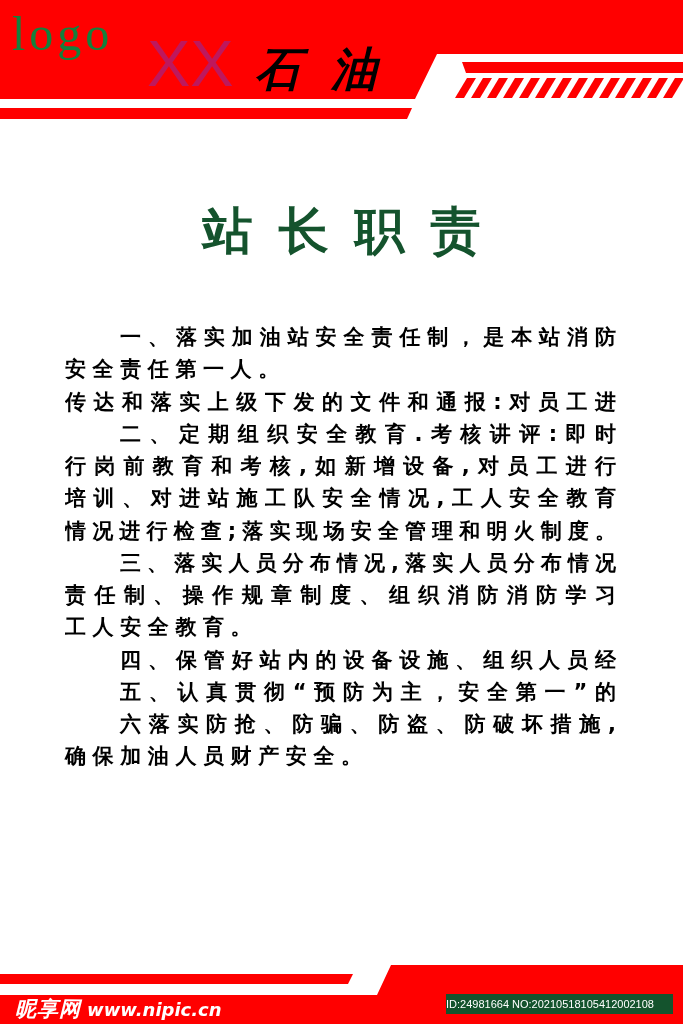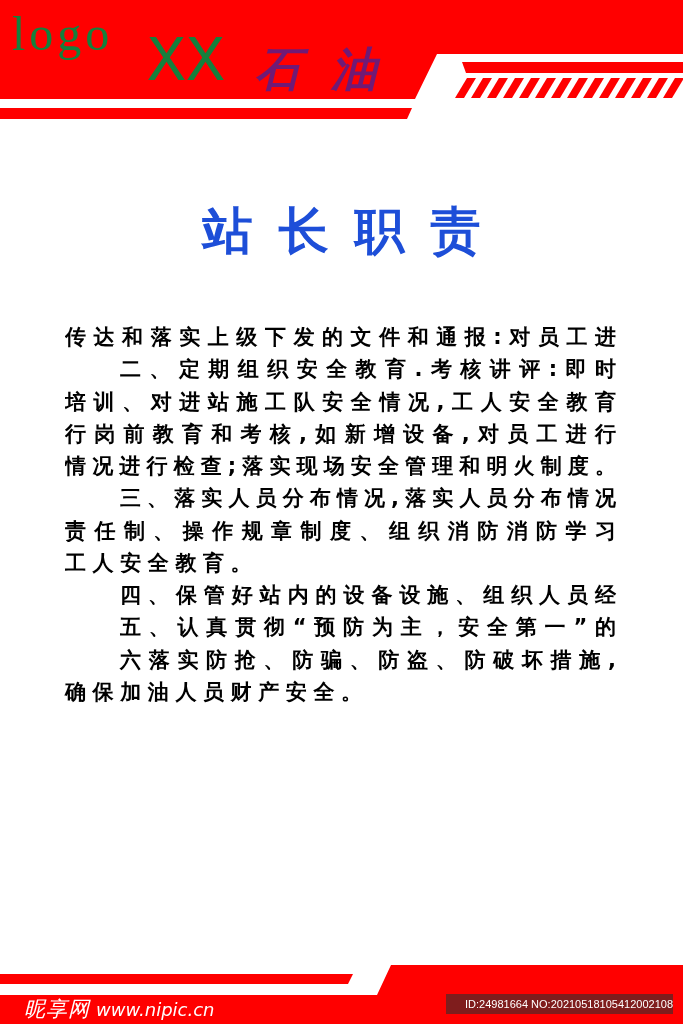--- a/index.html
+++ b/index.html
@@ -5,54 +5,54 @@
     html, body { margin: 0; padding: 0; background: #ffffff; }
     body { width: 683px; height: 1024px; position: relative; overflow: hidden; font-family: "DejaVu Sans", sans-serif; }
     .deco { position: absolute; left: 0; top: 0; width: 683px; height: 1024px; }
     .logo {
       position: absolute; left: 12px; top: 10px;
       font-family: "Liberation Serif", serif; font-size: 48px; line-height: 48px;
       color: #15803d; letter-spacing: 4px; white-space: nowrap;
     }
     .brand-latin {
       position: absolute; left: 147px; top: 31px;
-      font-family: Liberation Mono, monospace; font-size: 65px; line-height: 65px;
-      color: #15803d; white-space: nowrap;
+      font-family: Liberation Sans, sans-serif; font-size: 65px; line-height: 65px;
+      color: #be185d; white-space: nowrap;
     }
     .brand-cjk {
       position: absolute; left: 255px; top: 43px;
       font-family: "DejaVu Serif", serif; font-size: 46px; line-height: 52px;
       font-weight: bold; font-style: italic;
-      color: #701a75; letter-spacing: 30px; white-space: nowrap;
+      color: #000000; letter-spacing: 30px; white-space: nowrap;
     }
     .title {
       position: absolute; left: 0; top: 204px; width: 683px;
       text-align: center; font-size: 50px; line-height: 54px; font-weight: bold;
-      color: #1d4ed8; letter-spacing: 26px; text-indent: 26px; white-space: nowrap;
+      color: #14532d; letter-spacing: 26px; text-indent: 26px; white-space: nowrap;
     }
     .body-text {
       position: absolute; left: 65px; top: 321px; width: 555px;
       color: #000000; font-size: 21px; font-weight: bold;
     }
     .line {
       height: 32.25px; line-height: 32.25px; white-space: nowrap;
       letter-spacing: 6.6px; overflow: visible;
     }
     .line.full { text-align: justify; text-align-last: justify; letter-spacing: 4px; white-space: normal; overflow: hidden; }
     .line.indent { padding-left: 55px; }
     .footer-site {
-      position: absolute; left: 24px; top: 996px; white-space: nowrap;
-      color: #ffffff; font-weight: normal; font-style: italic;
+      position: absolute; left: 15px; top: 996px; white-space: nowrap;
+      color: #ffffff; font-weight: bold; font-style: italic;
     }
     .footer-site .site-cn { font-size: 21px; line-height: 26px; letter-spacing: 1px; }
     .footer-site .site-url { font-size: 18px; line-height: 26px; margin-left: 6px; }
     .footer-id {
       position: absolute; left: 446px; top: 994px; width: 227px; height: 20px;
-      background: #7f1d1d; color: #ffffff; font-family: "Liberation Sans", sans-serif;
-      font-size: 11px; line-height: 20px; text-align: right; white-space: nowrap;
+      background: #14532d; color: #ffffff; font-family: "Liberation Sans", sans-serif;
+      font-size: 11px; line-height: 20px; text-align: left; white-space: nowrap;
     }
   </style>
 </head>
 <body>
 
 <svg class="deco" viewBox="0 0 683 1024" xmlns="http://www.w3.org/2000/svg">
   <g fill="#ff0000">
     <polygon points="0,0 683,0 683,54 437,54 415,99 0,99"></polygon>
     <polygon points="0,108 412,108 407,119 0,119"></polygon>
     <polygon points="462,62 683,62 683,73 466,73"></polygon>
@@ -80,24 +80,28 @@
 </svg>
 
 <div class="logo">logo</div>
 <div class="brand-latin">XX</div>
 <div class="brand-cjk">石油</div>
 
 <div class="title">站长职责</div>
 
 <div class="body-text">
   <div>
+    <div class="line full indent">一、落实加油站安全责任制，是本站消防</div>
+    <div class="line">安全责任第一人。</div>
+  </div>
+  <div>
     <div class="line full">传达和落实上级下发的文件和通报:对员工进</div>
     <div class="line full indent">二、定期组织安全教育.考核讲评:即时</div>
+    <div class="line full">行岗前教育和考核,如新增设备,对员工进行</div>
     <div class="line full">培训、对进站施工队安全情况,工人安全教育</div>
-    <div class="line full">行岗前教育和考核,如新增设备,对员工进行</div>
     <div class="line full">情况进行检查;落实现场安全管理和明火制度。</div>
   </div>
   <div>
     <div class="line full indent">三、落实人员分布情况,落实人员分布情况</div>
     <div class="line full">责任制、操作规章制度、组织消防消防学习</div>
     <div class="line">工人安全教育。</div>
   </div>
   <div>
     <div class="line full indent">四、保管好站内的设备设施、组织人员经</div>
   </div>

